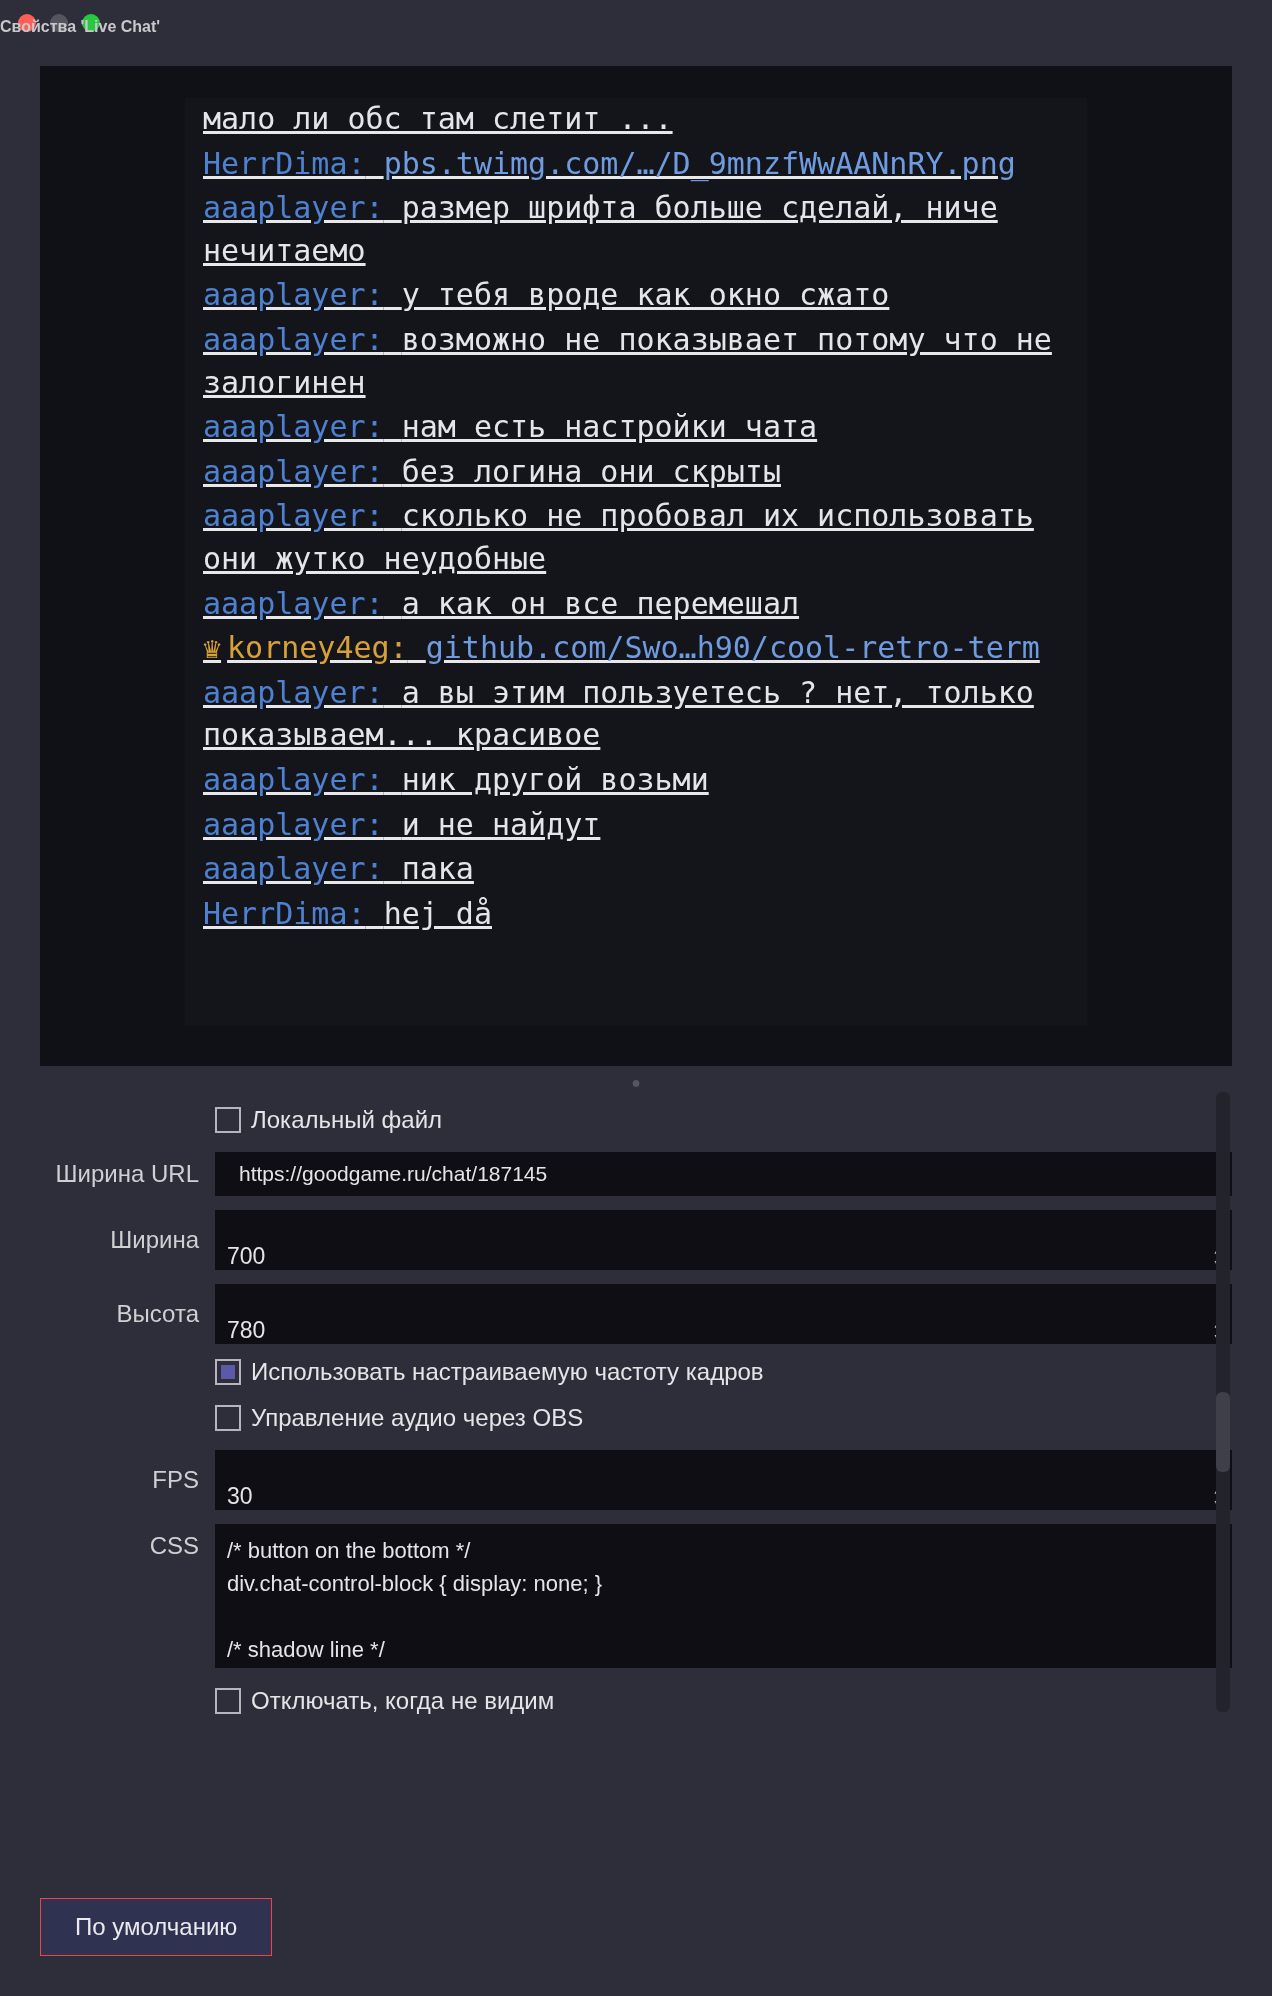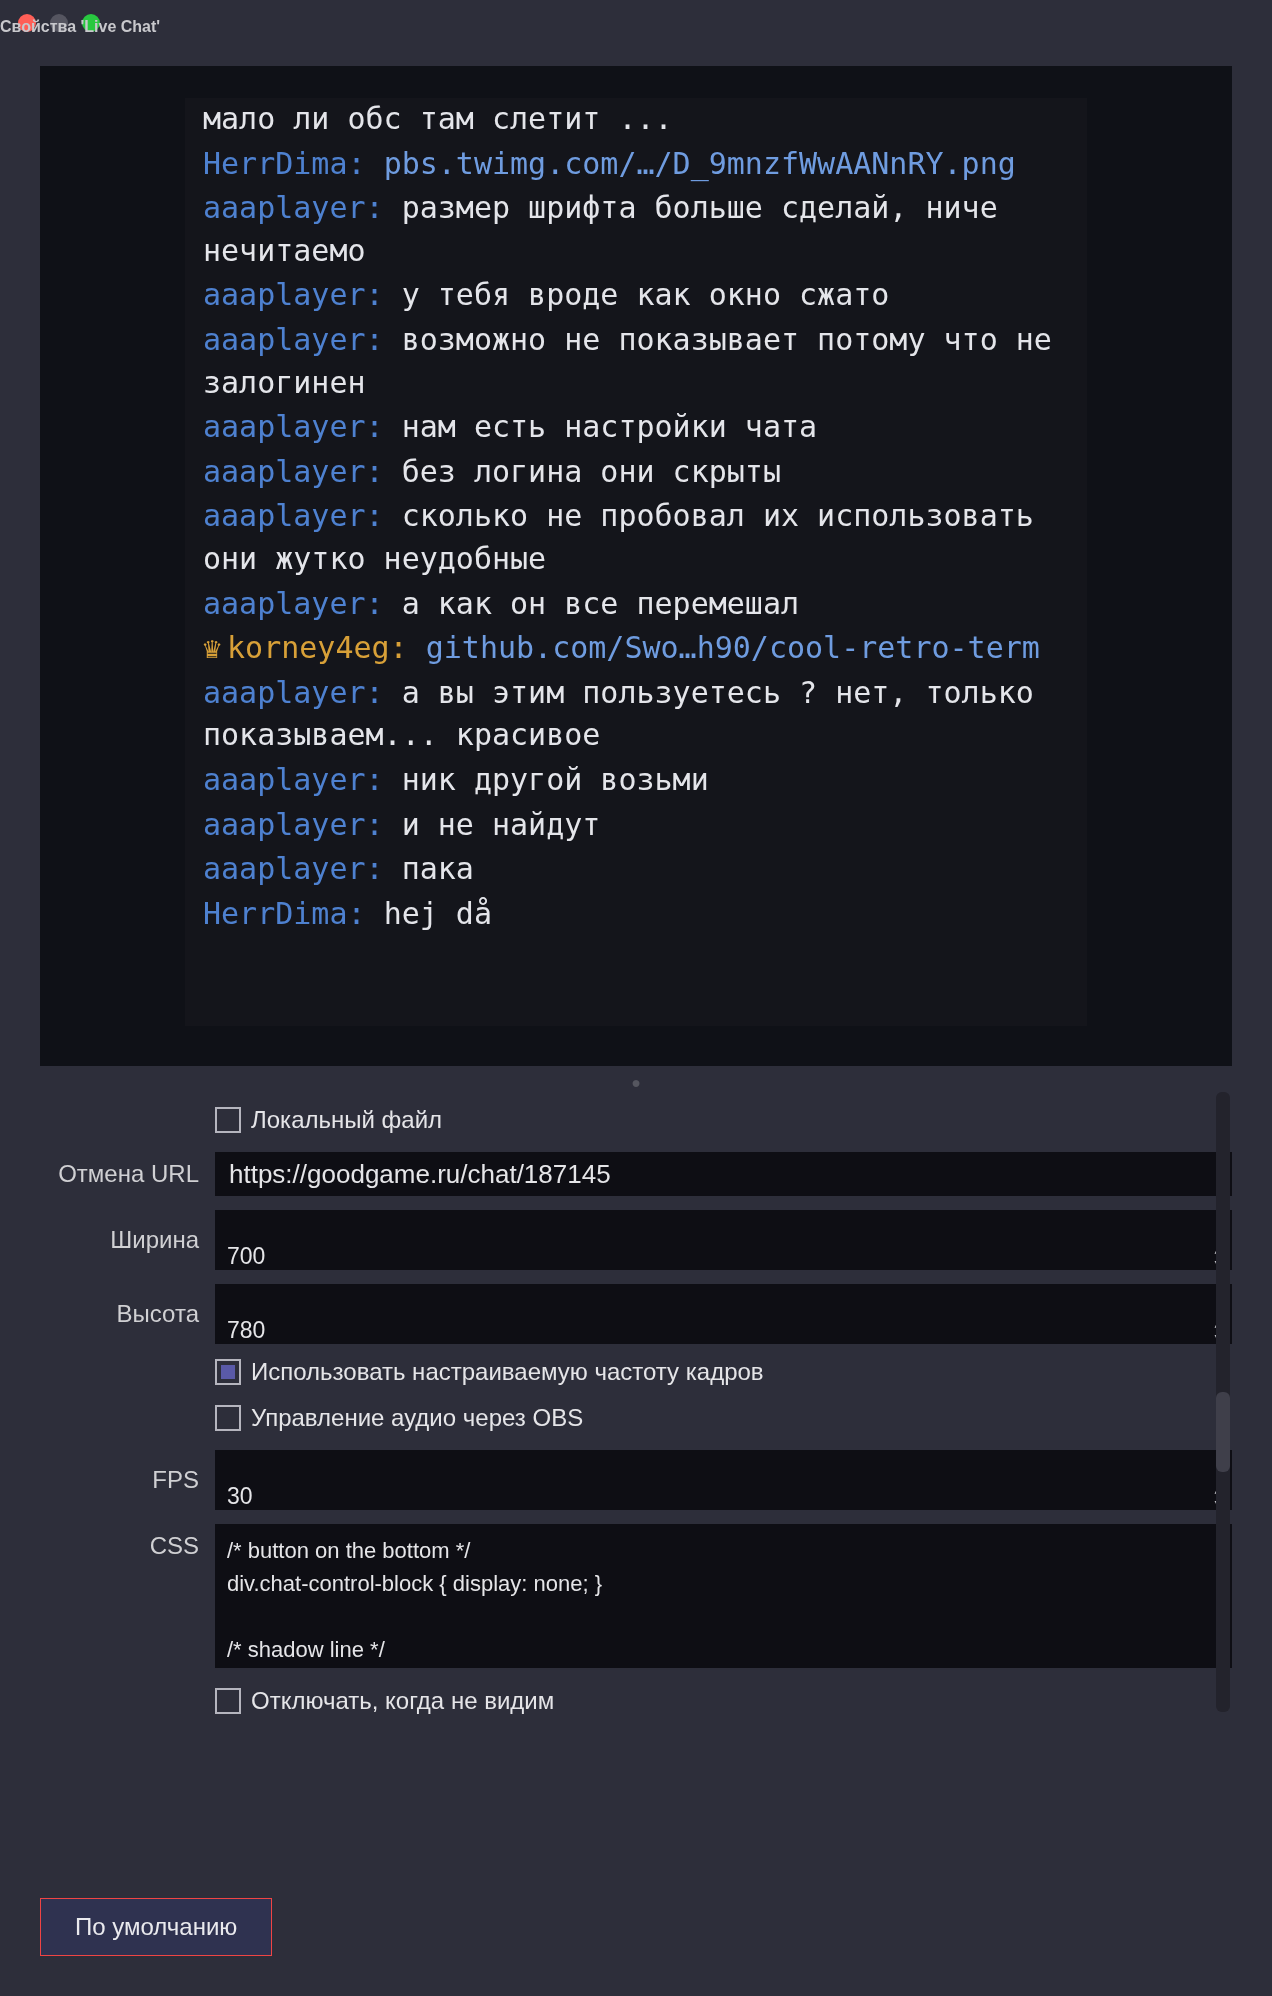--- a/index.html
+++ b/index.html
@@ -35,20 +35,21 @@
   .frame {
     margin: 20px 40px 0 40px;
   }
 
   
   .preview {
     background: #0f1117;
     padding: 32px 145px 40px 145px;
     height: 1000px;
     overflow: hidden;
+    text-decoration: underline;
   }
   .chat {
     background: #14151b;
     padding: 0 18px;
     font-family: ui-monospace, SFMono-Regular, Menlo, Consolas, monospace;
     font-size: 30px;
     line-height: 1.42;
     color: #e4e5ea;
     height: 100%;
   }
@@ -88,21 +89,21 @@
     width: 26px; height: 26px; border: 2px solid #b5b5be;
     display: inline-block; position: relative; background: transparent;
   }
   .chk.checked::after {
     content: ""; position: absolute; inset: 4px; background: #5a5aa8;
   }
 
   .text-input {
     width: 100%; height: 44px;
     background: #0e0e14; color: #e5e5e8;
-    border: none; padding: 0 14px; font-size: 26px;
+    border: none; padding: 0 24px; font-size: 21px;
     font-family: inherit;
   }
 
   .spin {
     display: flex; width: 100%; height: 60px; background: #0e0e14;
     align-items: flex-end;
   }
   .spin input {
     flex: 1; background: transparent; border: none; color: #e5e5e8;
     padding: 0 12px; font-size: 23px; font-family: inherit;
@@ -185,21 +186,21 @@
       <div class="label-col"></div>
       <div class="field-col">
         <label class="checkbox">
           <span class="chk"></span>
           <span>Локальный файл</span>
         </label>
       </div>
     </div>
 
     <div class="row">
-      <div class="label-col">Отмена URL</div>
+      <div class="label-col">Ширина URL</div>
       <div class="field-col">
         <input class="text-input" value="https://goodgame.ru/chat/187145" style="">
       </div>
     </div>
 
     <div class="row">
       <div class="label-col">Ширина</div>
       <div class="field-col">
         <div class="spin">
           <input value="700" style="">

